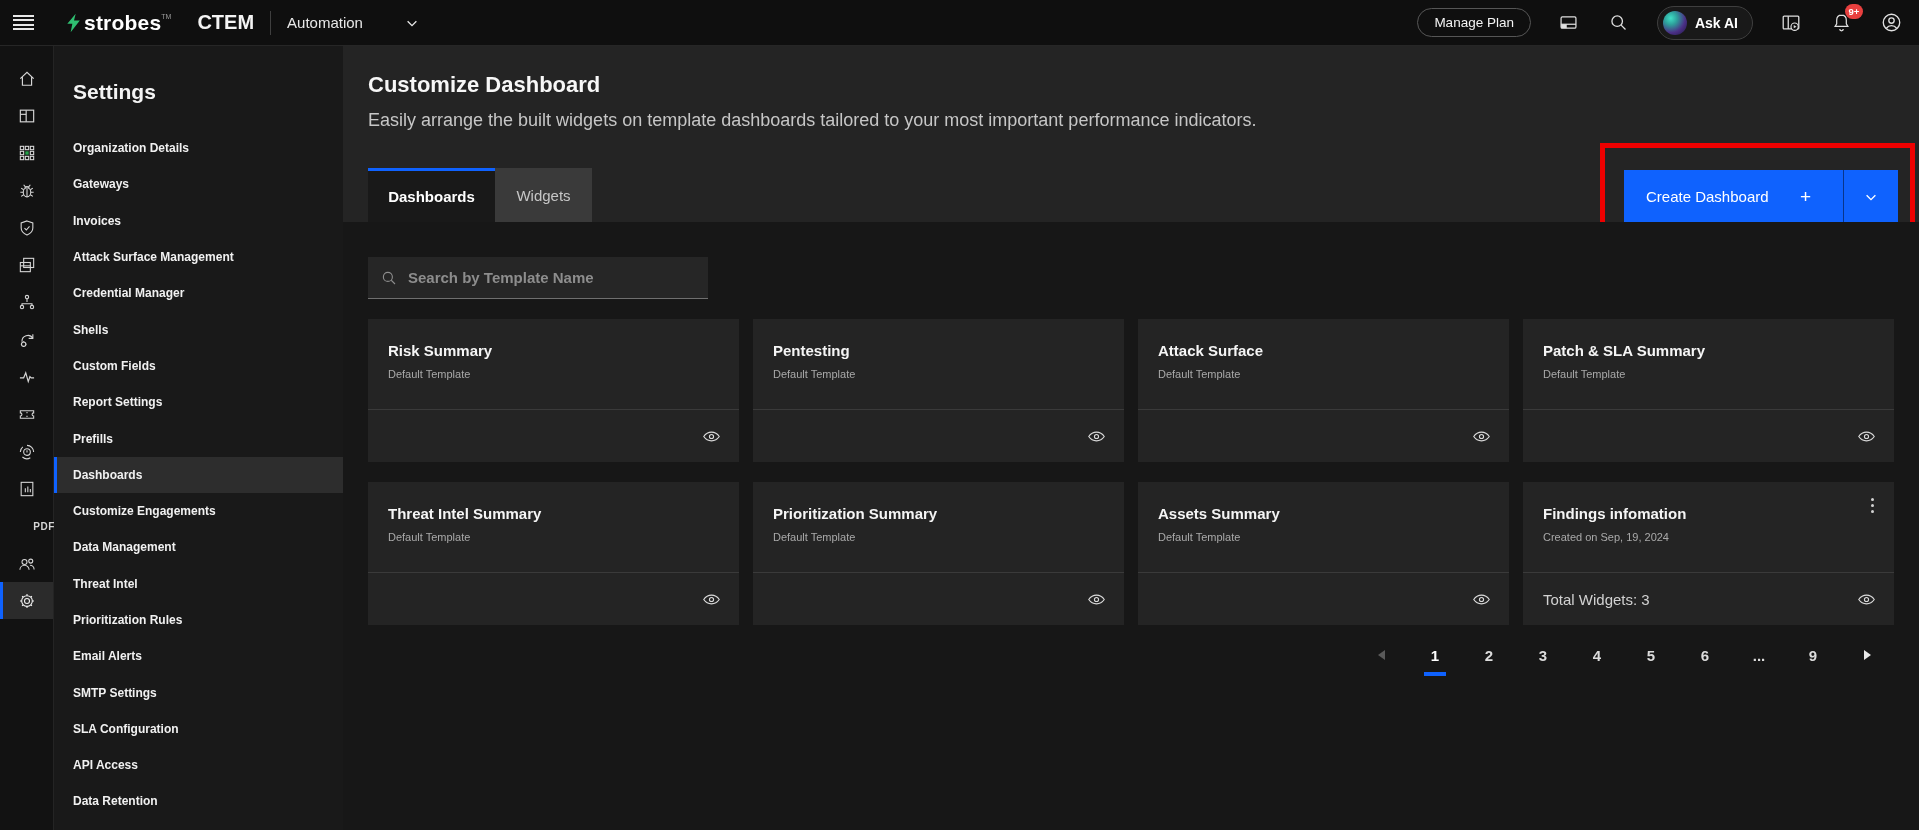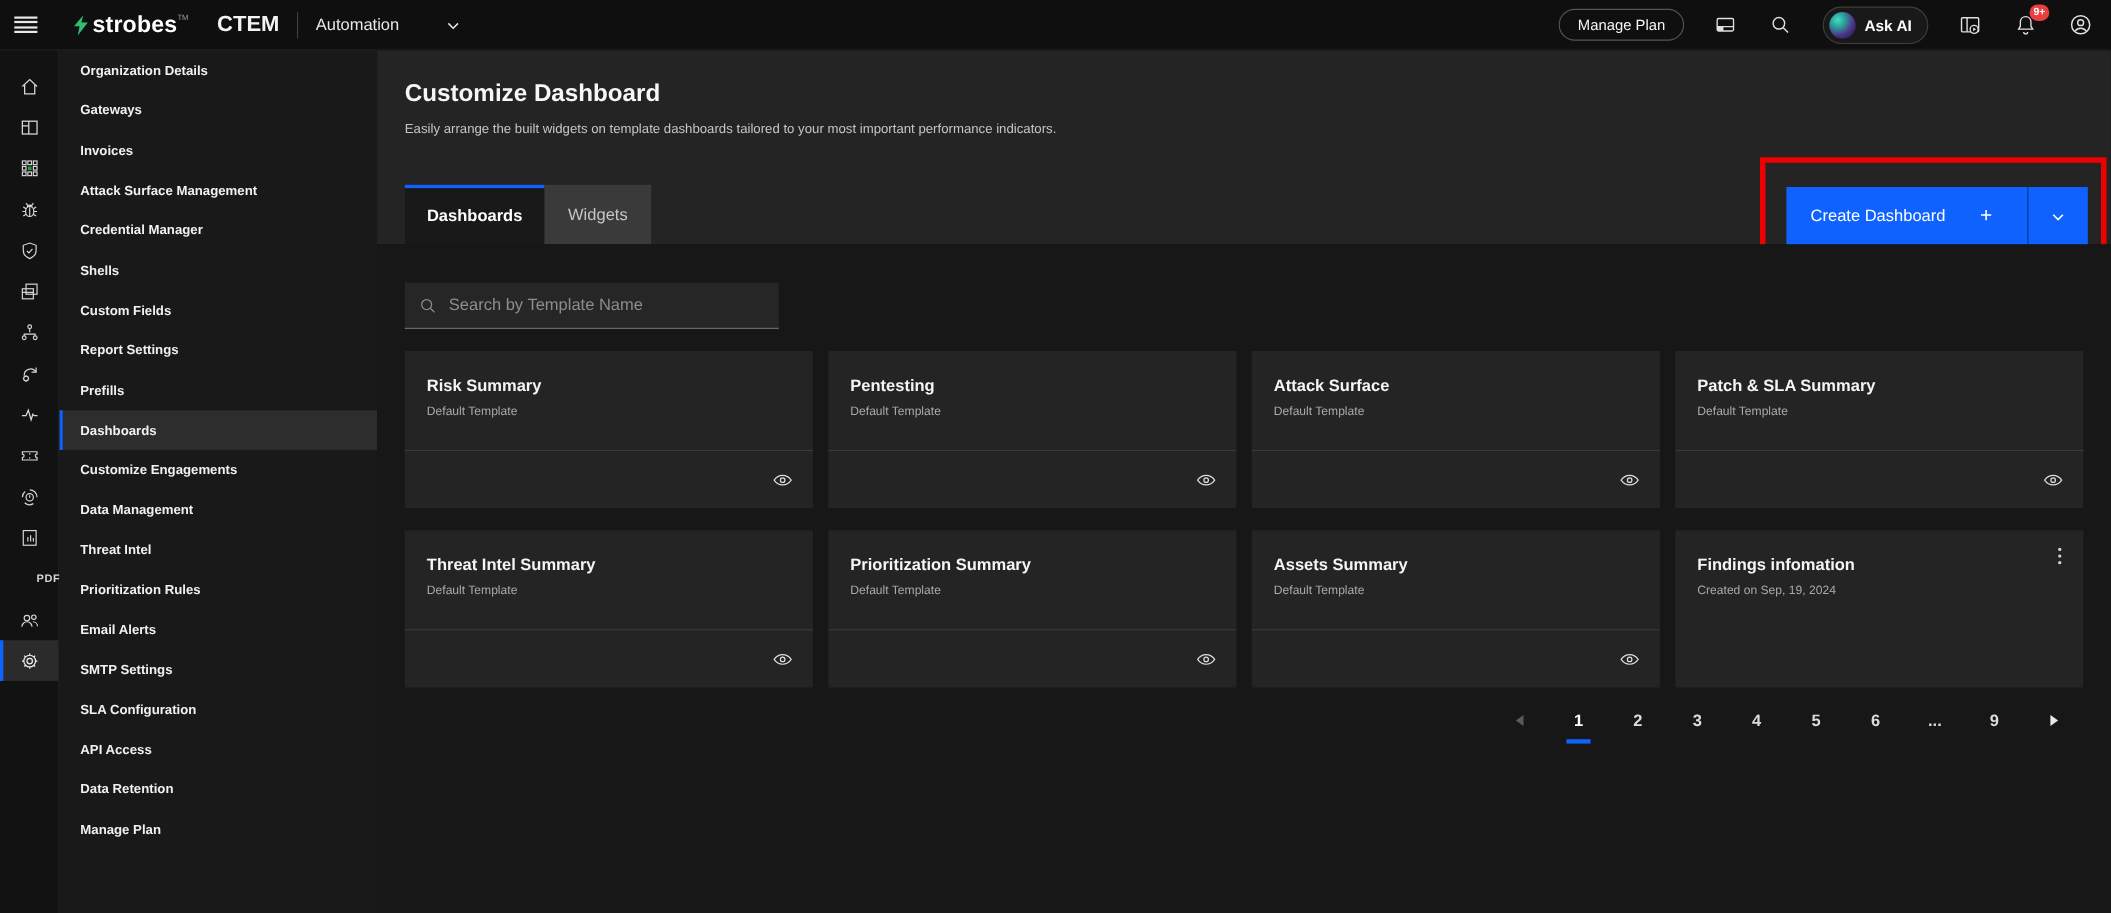--- a/index.html
+++ b/index.html
@@ -45,41 +45,41 @@
   .sidebar { position:absolute; left:54px; top:46px; width:289px; height:784px; background:#191919; overflow:hidden; }
   .sidebar h1 { font-size:21px; font-weight:bold; padding:34px 0 26px 19px; color:#f4f4f4; }
   .sb-item { height:36.3px; display:flex; align-items:center; padding-left:19px;
     font-size:12px; font-weight:bold; color:#f1f1f1; cursor:pointer; white-space:nowrap; }
   .sb-item.active { background:#2d2d2d; box-shadow:inset 3px 0 0 var(--accent); }
 
   
   .main { position:absolute; left:343px; top:46px; width:1576px; height:784px; background:#171717; }
   .m-header { position:absolute; left:0; top:0; width:1576px; height:176px; background:#242424; }
   .m-title { position:absolute; left:25px; top:26px; font-size:22px; font-weight:bold; color:#f7f7f7; }
-  .m-sub { position:absolute; left:25px; top:64px; font-size:12px; color:#c6c6c6; }
+  .m-sub { position:absolute; left:25px; top:64px; font-size:18px; color:#c6c6c6; }
   .tabs { position:absolute; left:25px; bottom:0; display:flex; }
   .tab { height:54px; display:flex; align-items:center; justify-content:center; cursor:pointer; font-size:15px; }
   .tab.active { width:127px; background:#191919; border-top:3px solid var(--accent); font-weight:bold; color:#fff; }
   .tab.inactive { width:97px; background:#3a3a3a; color:#c6c6c6; }
 
   .annotation { position:absolute; left:1257px; top:97px; width:315px; height:104px;
     border:5px solid var(--annotation); }
   .create-btn { position:absolute; left:19px; top:22px; width:274px; height:53px;
     display:flex; background:var(--accent); cursor:pointer; }
   .create-main { flex:1; display:flex; align-items:center; justify-content:space-between;
     padding:0 32px 0 22px; border-right:1px solid rgba(0,0,0,.45); }
   .create-label { font-size:15px; color:#fff; }
   .create-plus { font-size:19px; color:#fff; font-weight:normal; }
   .create-caret { width:54px; display:flex; align-items:center; justify-content:center; }
 
   .m-content { position:absolute; left:0; top:176px; width:1576px; height:608px; background:#171717; }
   .search { position:absolute; left:25px; top:35px; width:340px; height:42px; background:#262626;
     border-bottom:1px solid #6f6f6f; display:flex; align-items:center; padding:0 12px; gap:10px; }
   .search input { flex:1; background:transparent; border:none; outline:none; color:#22c55e; font-size:15px;
-    font-family:"Liberation Sans", sans-serif; }
+    font-family:"Liberation Sans", sans-serif;font-weight:bold; }
   .search input::placeholder { color:#8d8d8d; }
 
   .grid { position:absolute; left:25px; top:97px; display:grid;
     grid-template-columns:repeat(4, 371px); gap:20px 14px; }
   .card { width:371px; height:143px; background:#242424; position:relative; cursor:pointer; }
   .card-body { padding:23px 20px 0 20px; }
   .card-title { font-size:15px; font-weight:bold; color:#f5f5f5; }
   .card-sub { font-size:11px; color:#a9a9a9; margin-top:9px; }
   .card-footer { position:absolute; left:0; bottom:0; width:100%; height:53px; border-top:1px solid #3a3a3a;
     display:flex; align-items:center; justify-content:space-between; padding:0 18px 0 20px; }
@@ -274,20 +274,21 @@
   <div class="rail-slot active">
     <svg width="20" height="20" viewBox="0 0 24 24" fill="none" stroke="#f0f0f0" stroke-width="1.3">
         <circle cx="12" cy="12" r="3"></circle>
         <circle cx="12" cy="12" r="6.4"></circle>
         <path d="M12 3.6v2M12 18.4v2M3.6 12h2M18.4 12h2M6.1 6.1l1.4 1.4M16.5 16.5l1.4 1.4M17.9 6.1l-1.4 1.4M7.5 16.5l-1.4 1.4"></path>
       </svg>
   </div>
 </div>
 
 <div class="sidebar">
+  <h1>Settings</h1>
   <div id="sb-list">
   <div class="sb-item">
         <span>Organization Details</span>
       </div>
 
   <div class="sb-item">
         <span>Gateways</span>
       </div>
 
   <div class="sb-item">
@@ -519,20 +520,29 @@
   <div class="card">
     <div class="kebab" style="display: flex;">
             <i></i>
             <i></i>
             <i></i>
           </div>
     <div class="card-body">
       <div class="card-title">Findings infomation</div>
       <div class="card-sub">Created on Sep, 19, 2024</div>
     </div>
+    <div class="card-footer">
+      <span class="card-footer-text">Total Widgets: 3</span>
+      <span class="eye">
+        <svg width="19" height="19" viewBox="0 0 24 24">
+                <path d="M12 6.5c-4.8 0-8.5 3.6-9.8 5.5 1.3 1.9 5 5.5 9.8 5.5s8.5-3.6 9.8-5.5C20.5 10.1 16.8 6.5 12 6.5z" fill="none" stroke="#dcdcdc" stroke-width="1.4"></path>
+                <circle cx="12" cy="12" r="2.6" fill="none" stroke="#dcdcdc" stroke-width="1.4"></circle>
+              </svg>
+      </span>
+    </div>
   </div>
 </div>
 
     <div class="pagination">
       <div class="page-item">
           <span class="tri tri-left"></span>
         </div>
       <span id="page-list" style="display:flex">
   <div class="page-item active">
             <span>1</span>

